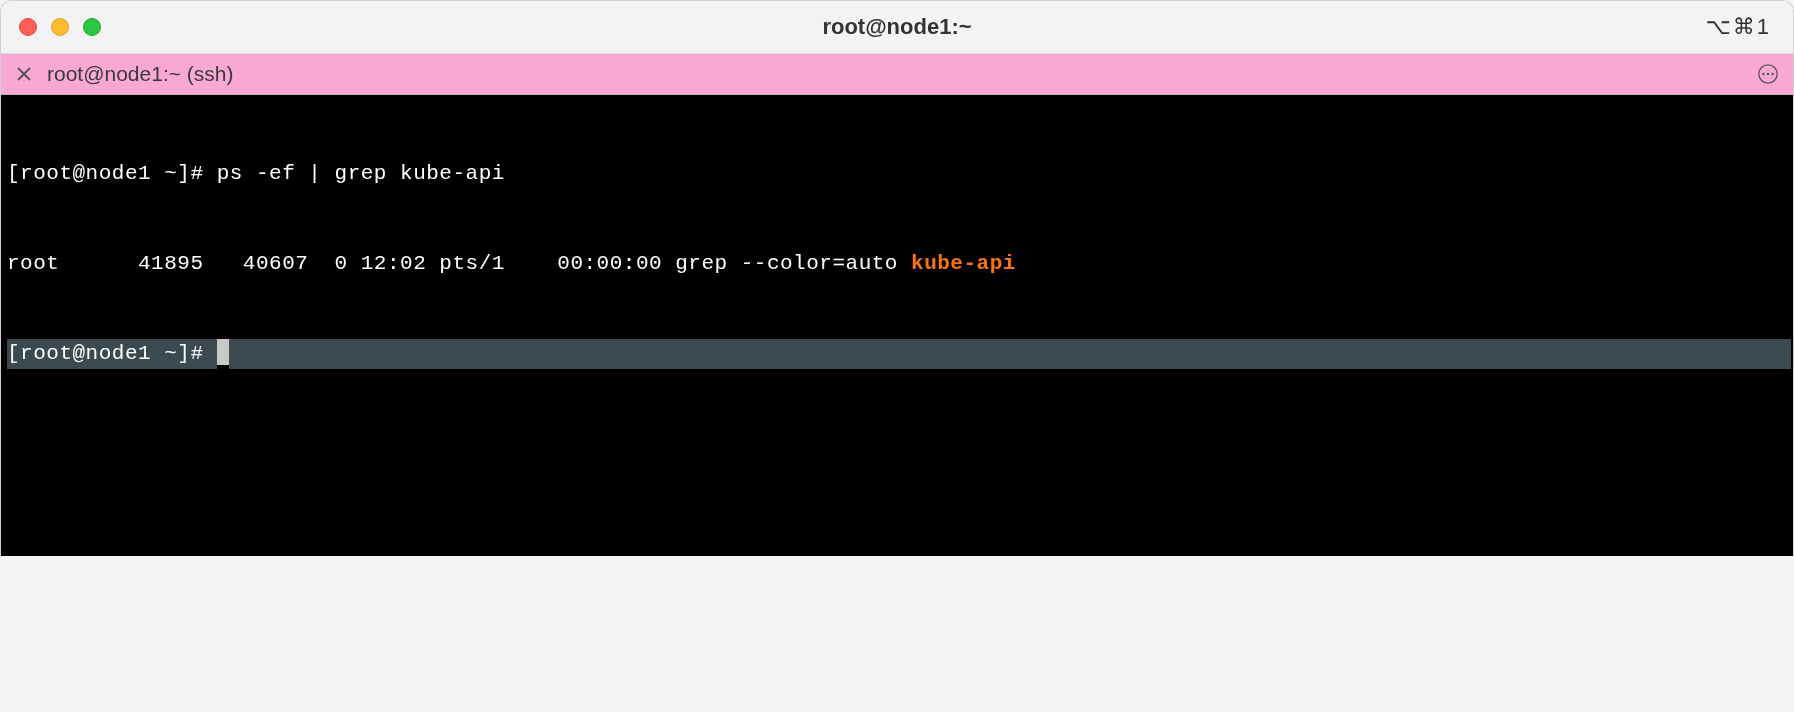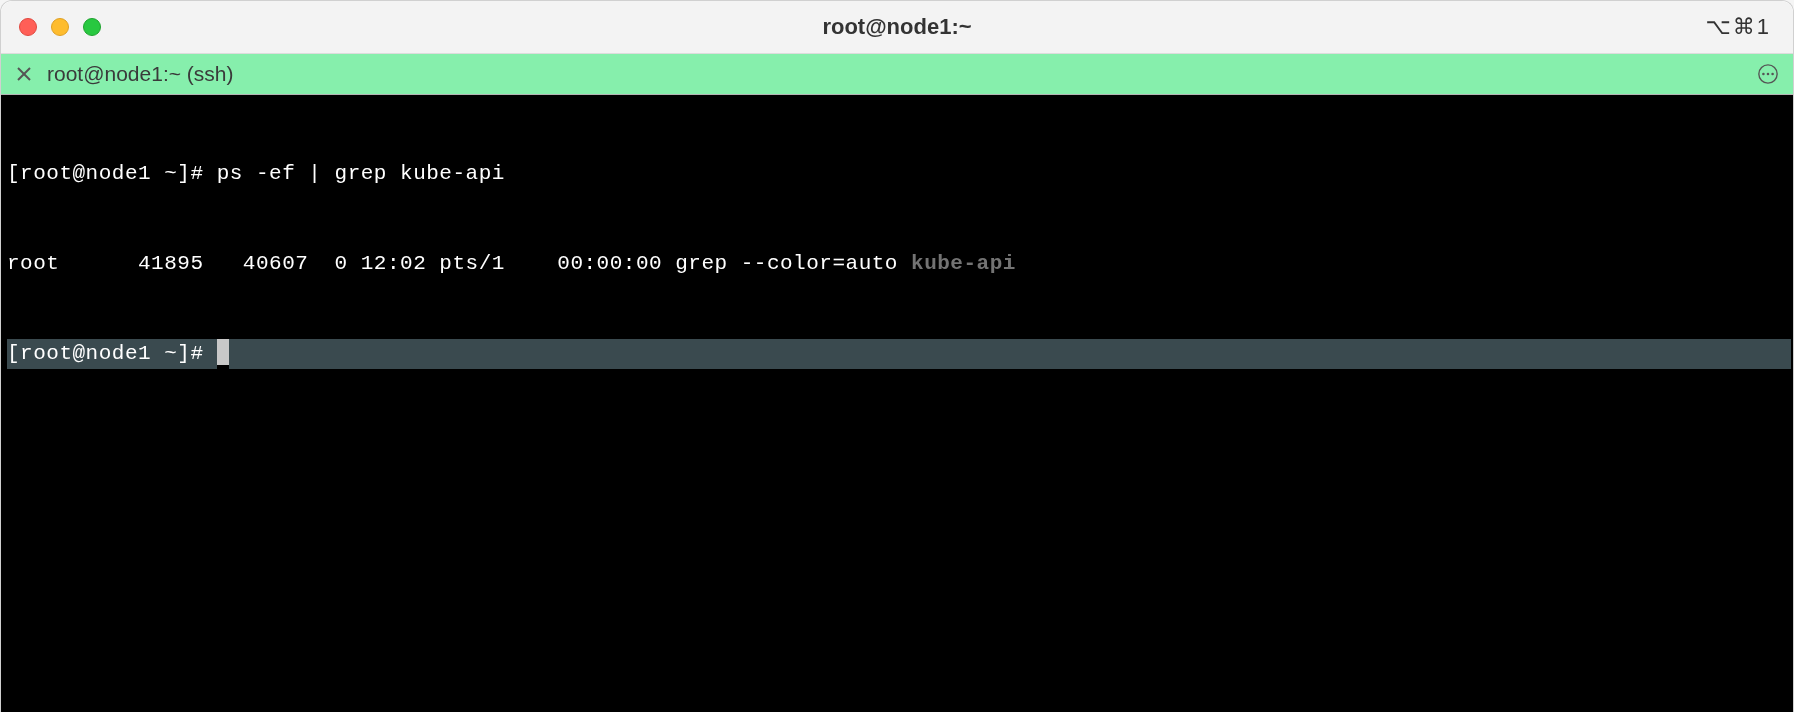--- a/index.html
+++ b/index.html
@@ -6,21 +6,21 @@
     margin: 0;
     padding: 0;
     width: 1794px;
     height: 712px;
     font-family: -apple-system, BlinkMacSystemFont, "Helvetica Neue", Arial, sans-serif;
     background: #f5f5f5;
     overflow: hidden;
   }
   .window {
     width: 1794px;
-    height: 712px;
+    height: 556px;
     background: #ffffff;
     border-top-left-radius: 12px;
     border-top-right-radius: 12px;
     display: flex;
     flex-direction: column;
     box-sizing: border-box;
     border: 1px solid #d0d0d0;
     border-bottom: none;
   }
   .titlebar {
@@ -60,21 +60,21 @@
   .title-right {
     margin-left: auto;
     padding-right: 22px;
     font-size: 22px;
     letter-spacing: 2px;
     color: #333;
     font-weight: 500;
   }
   .tabbar {
     height: 40px;
-    background: #86efac;
+    background: #f9a8d4;
     display: flex;
     align-items: center;
     padding-left: 14px;
     padding-right: 14px;
     border-bottom: 1px solid #b5b5b5;
     flex: 0 0 auto;
   }
   .tab-close {
     width: 18px;
     height: 18px;
@@ -109,21 +109,21 @@
     font-size: 21px;
     line-height: 30px;
     padding: 4px 2px 4px 6px;
     white-space: pre;
     letter-spacing: 0.5px;
   }
   .term-line {
     display: block;
   }
   .hl-red {
-    color: #737373;
+    color: #f97316;
     font-weight: 700;
     margin-top: 39px;
   }
   .active-line {
     display: flex;
     align-items: stretch;
   }
   .active-line .prompt-text {
     background: #3a4a4f;
     padding-right: 0;

